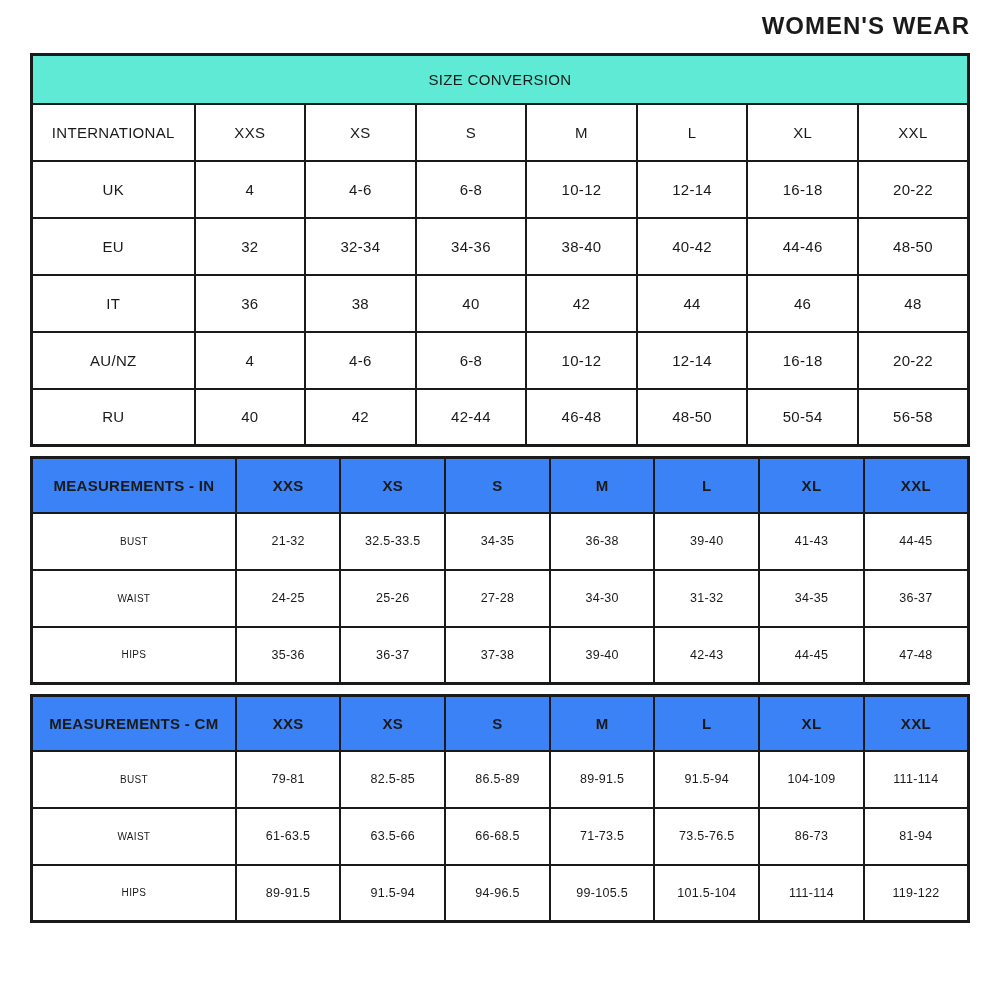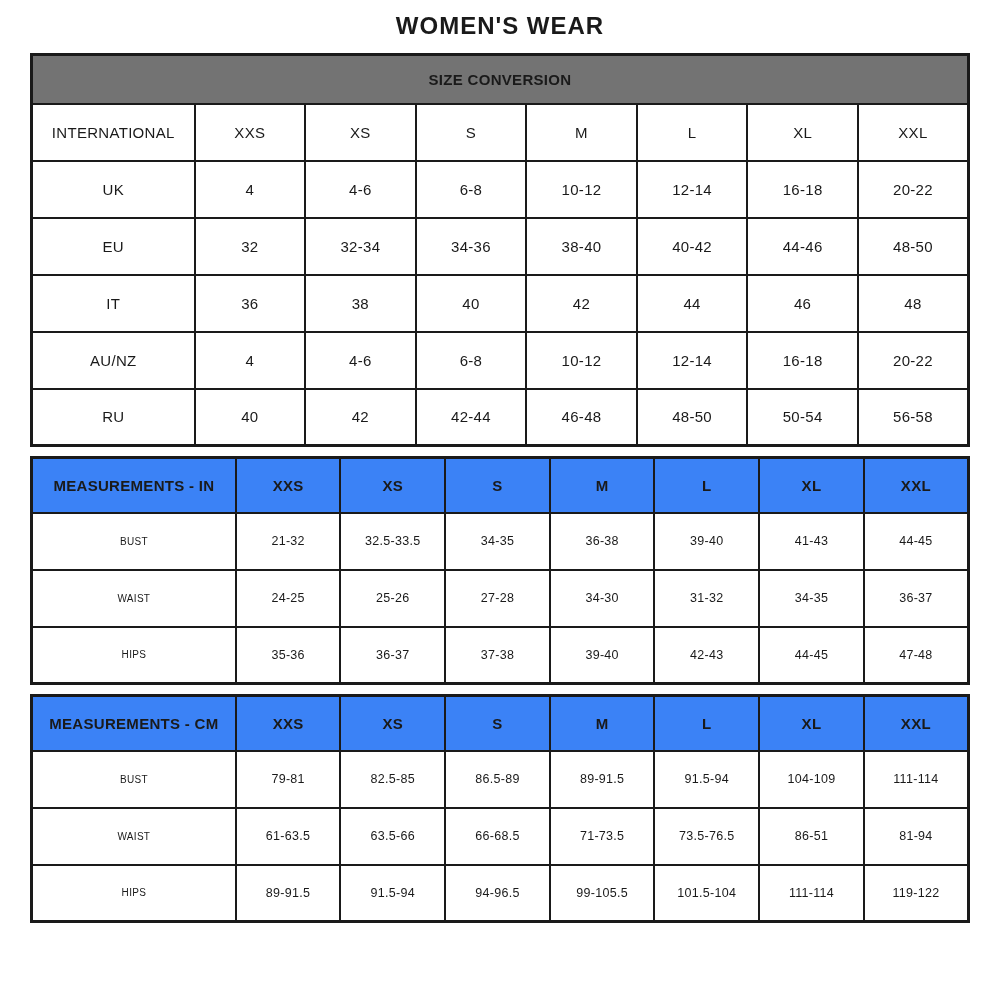--- a/index.html
+++ b/index.html
@@ -8,21 +8,21 @@
     background: #ffffff;
     color: #1a1a1a;
     font-family: "Liberation Sans", sans-serif;
   }
   .page {
     width: 1000px;
     height: 1000px;
     padding: 12px 30px 14px 30px;
   }
   .title {
-    text-align: center;
+    text-align: right;
     font-size: 24px;
     font-weight: 700;
     letter-spacing: 1px;
     margin-bottom: 13px;
   }
   table {
     width: 100%;
     border-collapse: collapse;
     table-layout: fixed;
   }
@@ -34,23 +34,23 @@
     border: 2px solid #1a1a1a;
     text-align: center;
     vertical-align: middle;
     overflow: hidden;
   }
   
   .conv col.c-label { width: 17.4%; }
   .conv col.c-size  { width: 11.8%; }
   .conv td { height: 57px; font-size: 15px; letter-spacing: 0.3px; }
   .banner {
-    background: #737373;
+    background: #5eead4;
     height: 49px !important;
-    font-weight: 700;
+    font-weight: 400;
     font-size: 15px;
     letter-spacing: 0.6px;
   }
   
   .meas col.c-label { width: 21.8%; }
   .meas col.c-size  { width: 11.17%; }
   .meas td { height: 57px; font-size: 12.5px; letter-spacing: 0.3px; }
   .meas tr.head td {
     background: #3b82f6;
     height: 55px;
@@ -213,21 +213,21 @@
         <td>104-109</td>
         <td>111-114</td>
       </tr>
       <tr>
         <td class="rowlabel">WAIST</td>
         <td>61-63.5</td>
         <td>63.5-66</td>
         <td>66-68.5</td>
         <td>71-73.5</td>
         <td>73.5-76.5</td>
-        <td>86-51</td>
+        <td>86-73</td>
         <td>81-94</td>
       </tr>
       <tr>
         <td class="rowlabel">HIPS</td>
         <td>89-91.5</td>
         <td>91.5-94</td>
         <td>94-96.5</td>
         <td>99-105.5</td>
         <td>101.5-104</td>
         <td>111-114</td>

